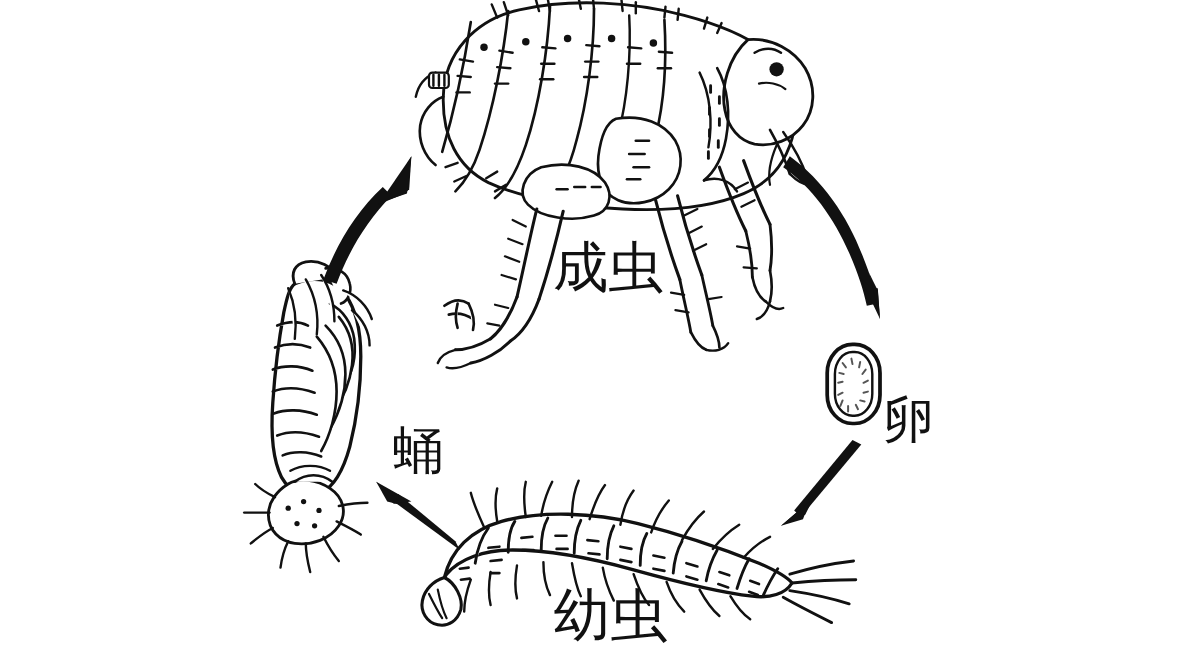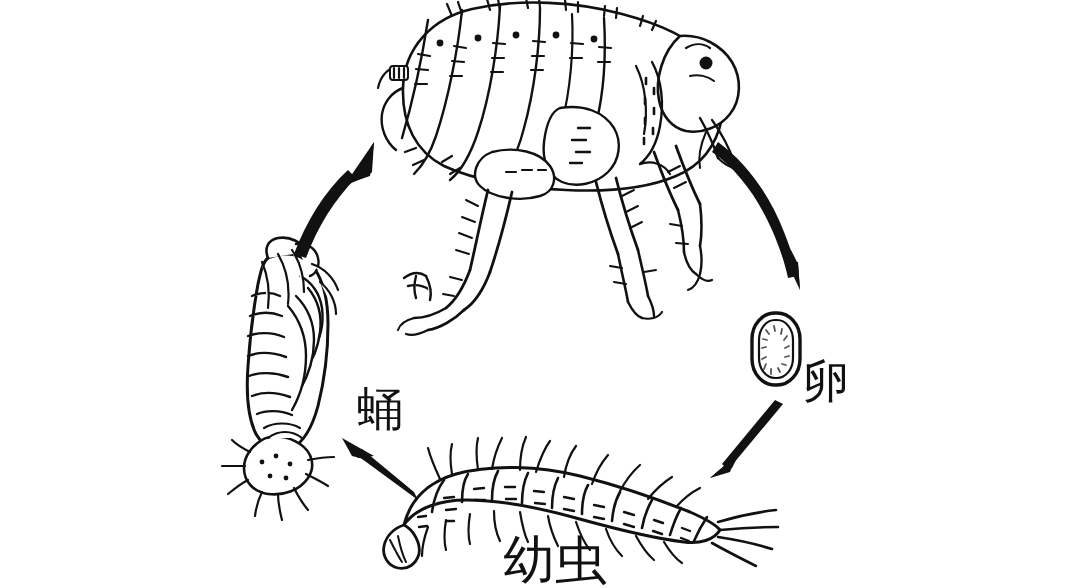--- a/index.html
+++ b/index.html
@@ -405,20 +405,21 @@
       <path d="M710 478 L736 456 L730 472 Z"></path>
     </g>
 
     <g fill="#111" stroke="none">
       <path d="M414 492 L418 500 L358 456 L362 449 Z"></path>
       <path d="M342 438 L374 456 L358 458 L354 454 Z"></path>
       <path d="M342 438 L368 460 L352 456 Z"></path>
     </g>
   </svg>
 
+  <div class="stage-label" id="label-adult">成虫</div>
 
   <div class="stage-label" id="label-egg">卵</div>
 
   <div class="stage-label" id="label-larva">幼虫</div>
 
   <div class="stage-label" id="label-pupa">蛹</div>
 
 </div>
 
 </body></html>

